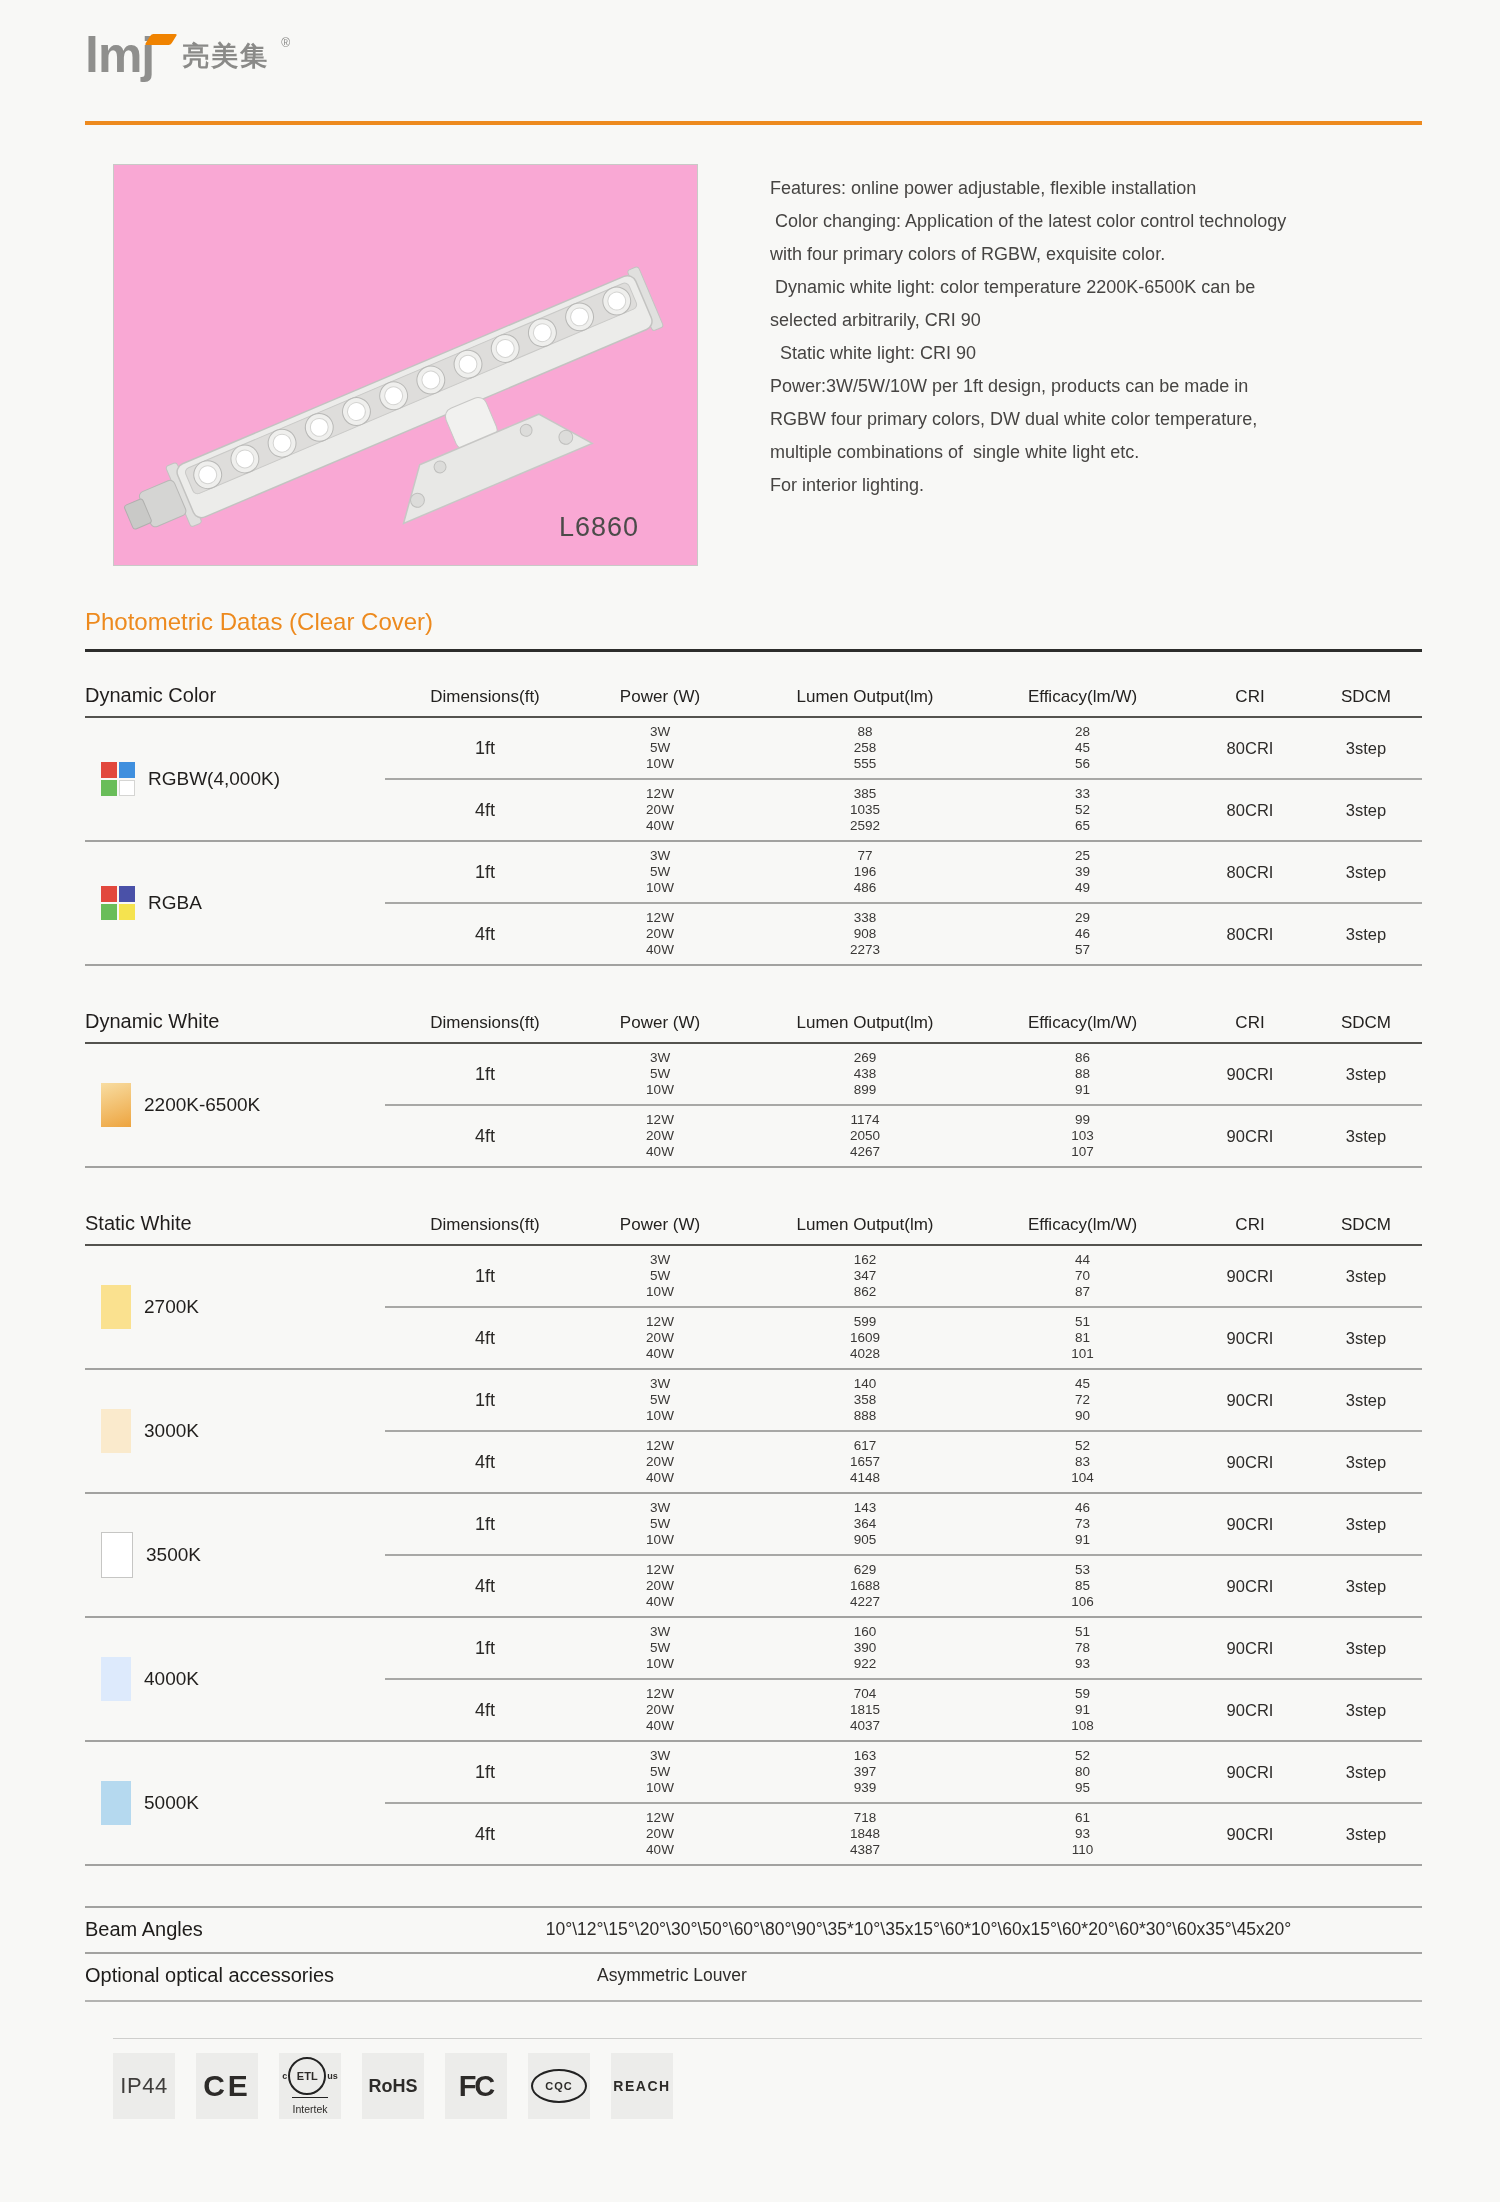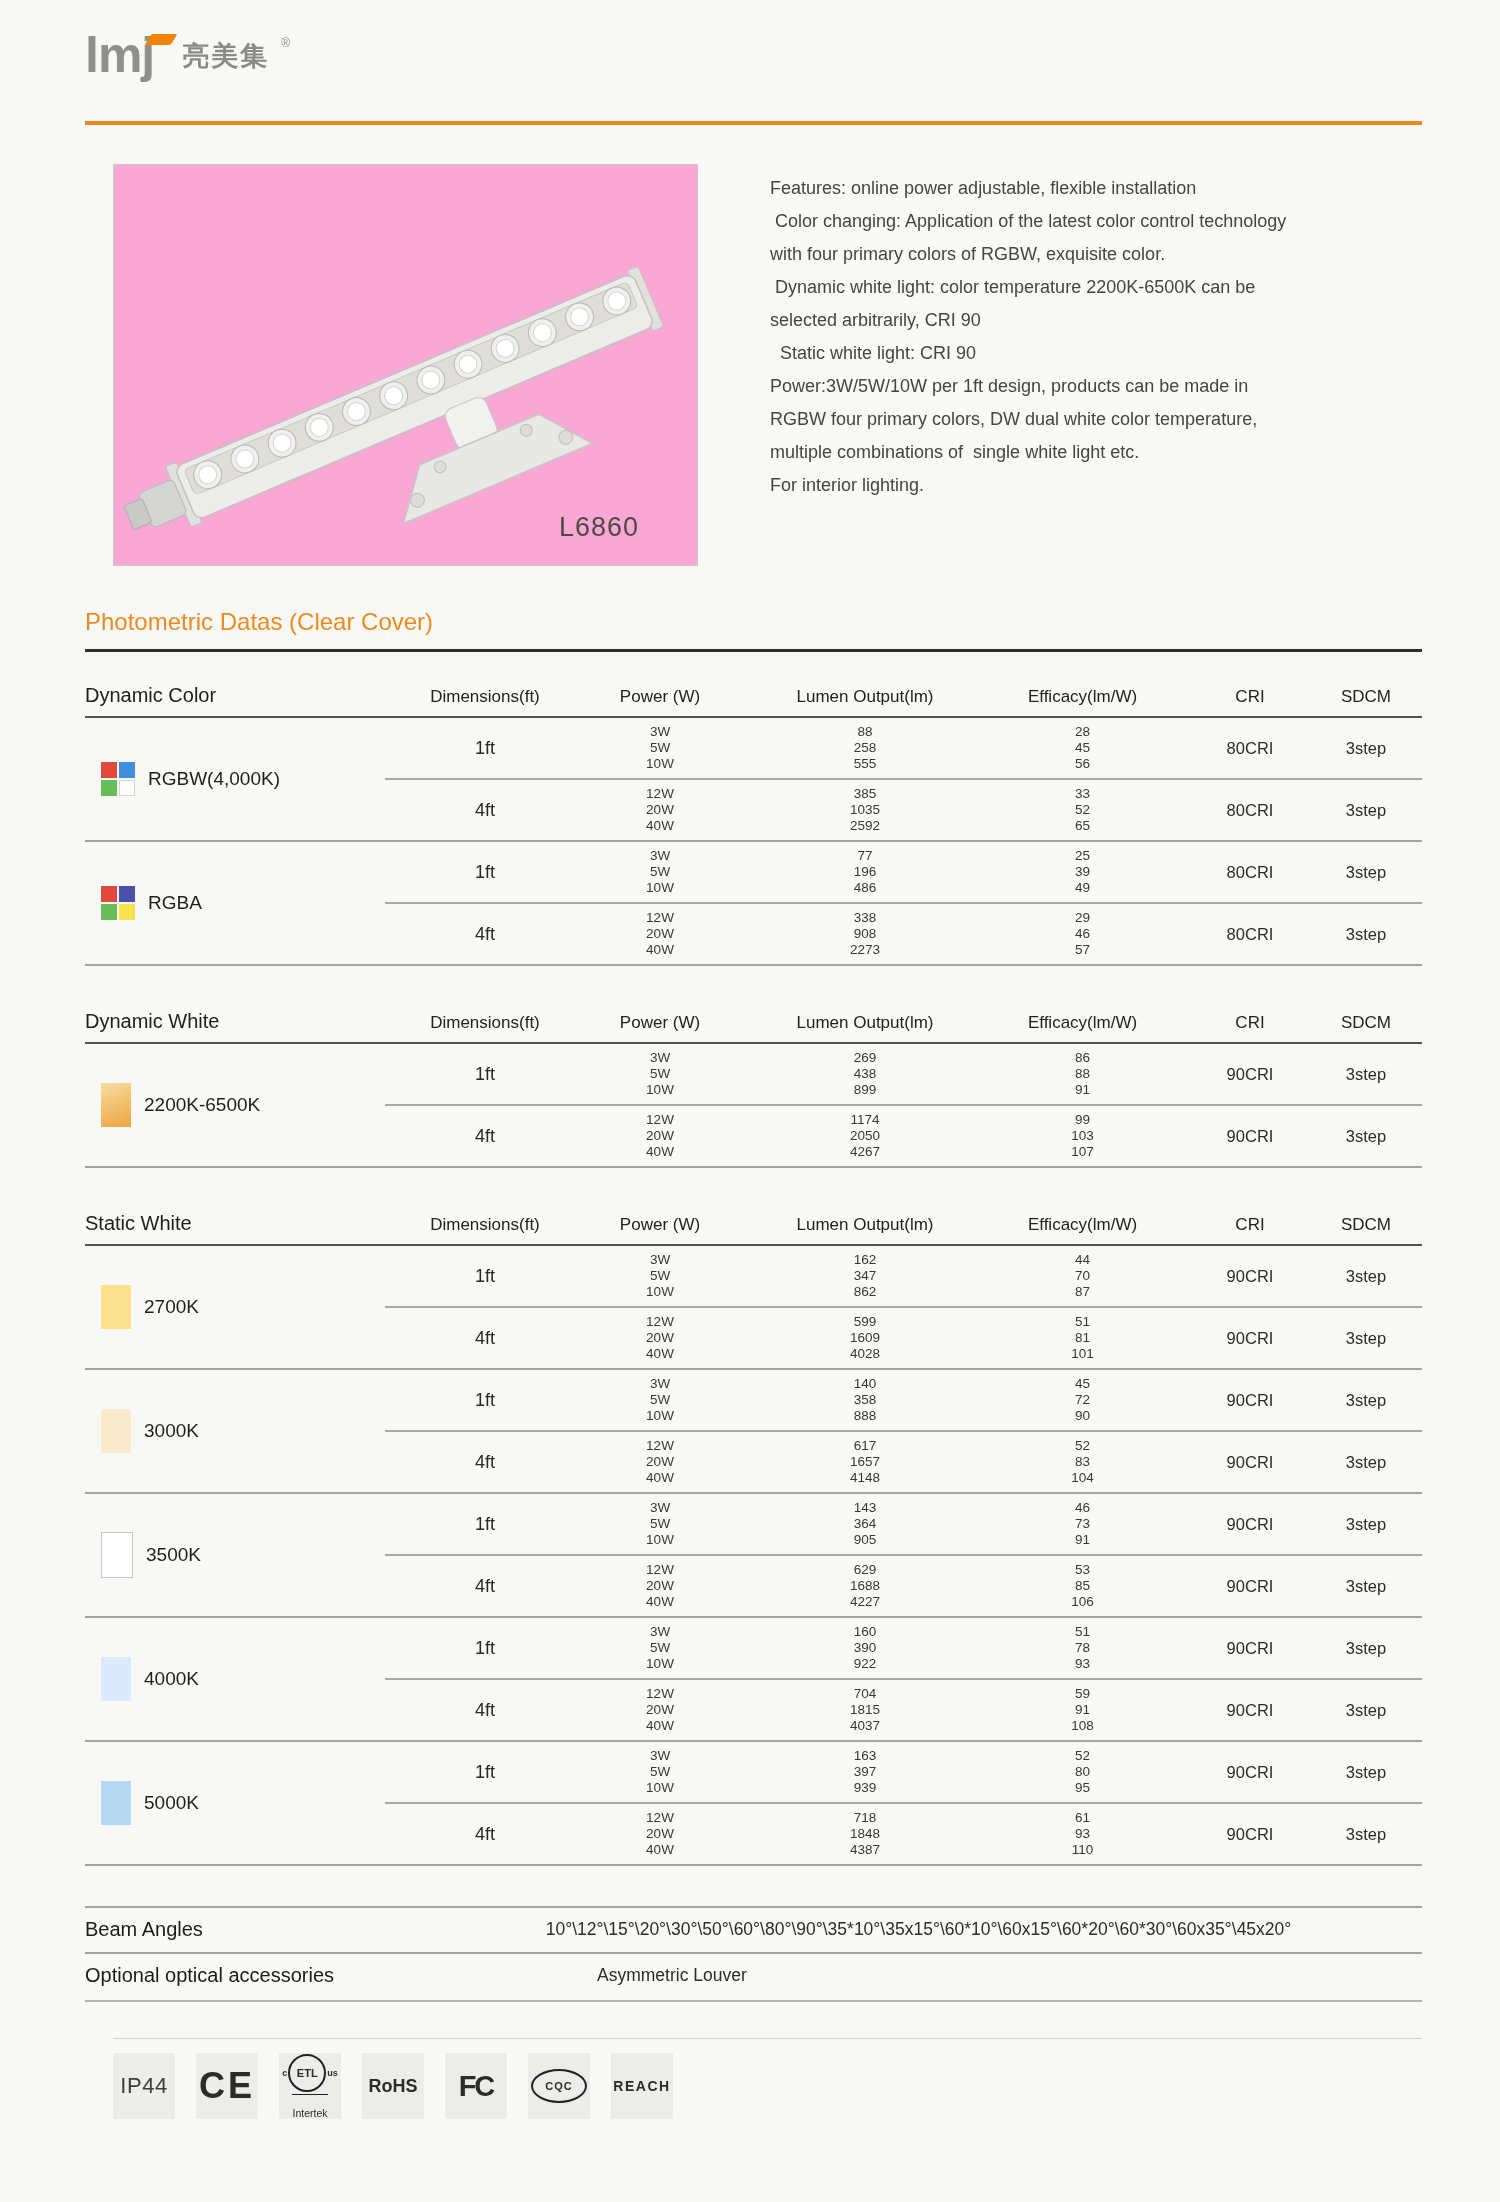--- a/index.html
+++ b/index.html
@@ -59,28 +59,28 @@
   .beam-row{display:grid;grid-template-columns:330px 1fr;align-items:center;margin-top:10px;padding-bottom:11px;border-bottom:2px solid #a2a2a0;}
   .beam-label{font-size:20px;font-weight:500;color:#1e1c1a;}
   .beam-value{font-size:17.5px;color:#2e2c2a;text-align:center;white-space:pre;}
   .acc-row{display:grid;grid-template-columns:330px 1fr;align-items:center;padding:10px 0 13px;border-bottom:2px solid #b3b3b1;}
   .acc-label{font-size:20px;font-weight:500;color:#1e1c1a;}
   .acc-value{font-size:17.5px;color:#2e2c2a;padding-left:182px;}
   .cert-rule{height:1px;background:#cfcfcd;margin-top:36px;margin-left:28px;}
   .certs{display:flex;gap:21px;margin-top:14px;margin-left:28px;align-items:center;}
   .cert-box{width:62px;height:66px;background:#ececea;display:flex;flex-direction:column;align-items:center;justify-content:center;color:#2d2b29;}
   .cert-ip44{font-size:22px;color:#3f3d3b;letter-spacing:.5px;}
-  .cert-ce{font-size:36px;font-weight:600;letter-spacing:3px;}
+  .cert-ce{font-size:30px;font-weight:600;letter-spacing:3px;}
   .cert-rohs{font-size:18px;font-weight:700;}
   .cert-fcc{font-size:29px;font-weight:700;letter-spacing:-2px;}
   .cert-reach{font-size:14px;font-weight:700;letter-spacing:1.5px;}
   .etl-wrap{display:flex;align-items:center;gap:1px;}
   .etl-circle{width:34px;height:34px;border:2.5px solid #222;border-radius:50%;display:flex;align-items:center;justify-content:center;font-size:11px;font-weight:700;}
   .etl-side{font-size:9px;font-weight:600;}
-  .etl-sub{font-size:10.5px;margin-top:2px;border-top:1px solid #222;padding-top:12px;}
+  .etl-sub{font-size:10.5px;margin-top:2px;border-top:1px solid #222;padding-top:5px;}
   .cqc-oval{width:52px;height:30px;border:2.5px solid #222;border-radius:50%;display:flex;align-items:center;justify-content:center;font-size:11px;font-weight:700;letter-spacing:1px;}
 </style>
 </head>
 <body>
 
 <div class="header-bar">
   <div class="logo">
     <span class="logo-latin">lmj</span>
     <span class="logo-accent" style="position:relative;display:inline-block;margin-left:-22px;top:-32px;"></span>
     <span class="logo-cjk">亮美集</span>

